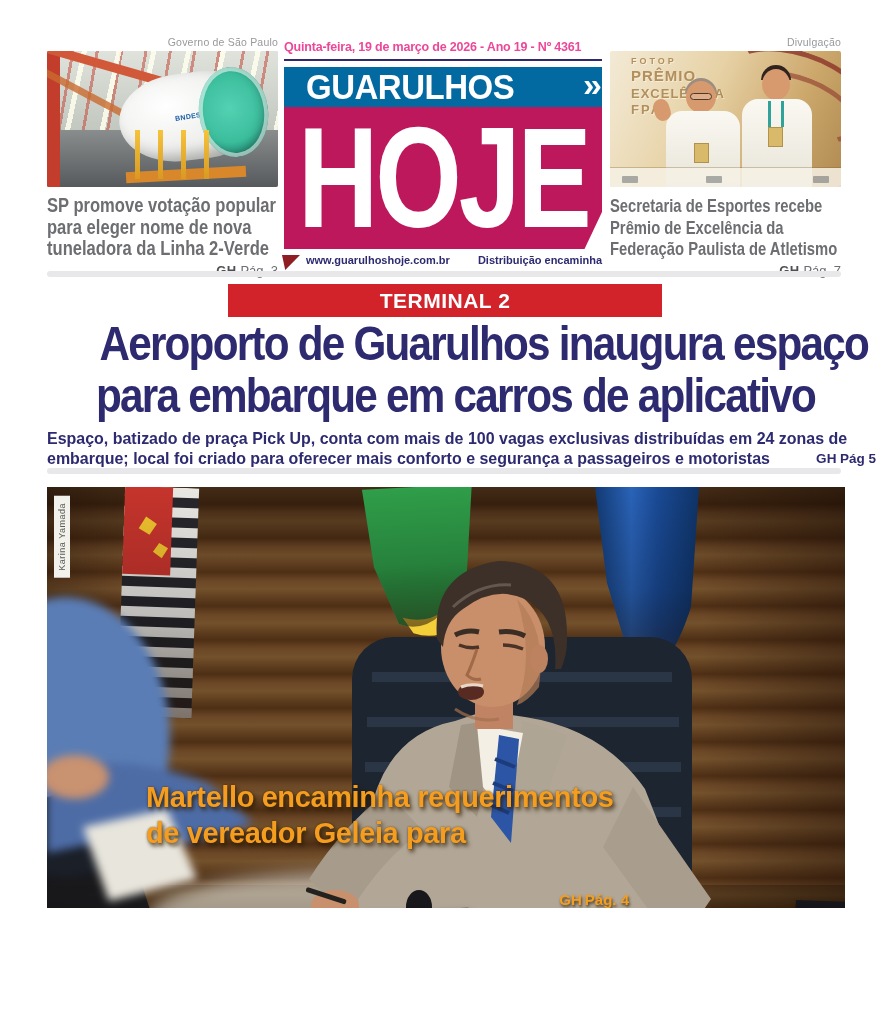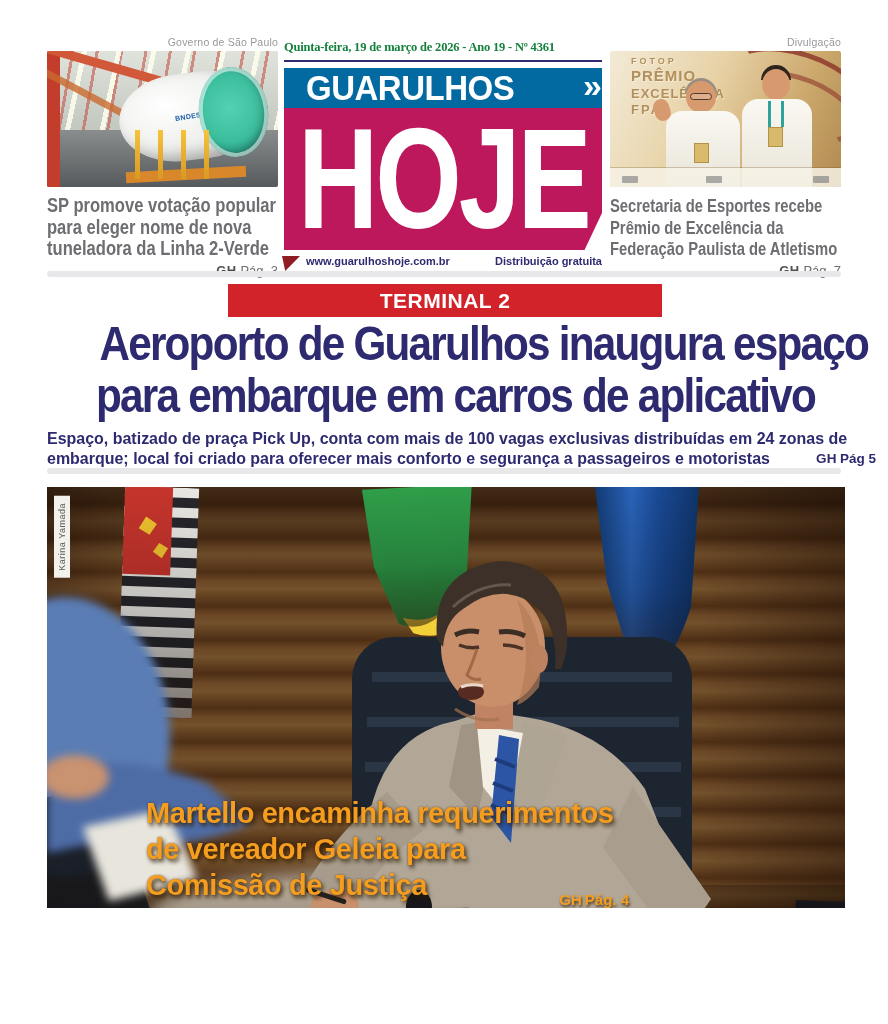--- a/index.html
+++ b/index.html
@@ -67,22 +67,22 @@
   .aman-right .hair { position:absolute; left:19px; top:-4px; width:30px; height:15px; border-radius:15px 15px 0 0; background:#2f241d; }
   .aman-right .torso { width:70px; height:88px; }
   .aman-right .lanyard { position:absolute; left:26px; top:32px; width:16px; height:26px; border-left:3px solid #2fa39a; border-right:3px solid #2fa39a; }
   .aman-right .badge { left:26px; top:58px; }
   .award-strip { position:absolute; left:0; bottom:0; width:100%; height:14%; background:rgba(246,241,229,.85);
     box-shadow:0 -1px 0 rgba(120,90,40,.3); }
   .award-mark { position:absolute; bottom:4px; width:16px; height:7px; background:#6c6f72; opacity:.55; border-radius:1px; }
 
   
   .logo-block { position:absolute; left:284px; top:40px; width:318px; }
-  .dateline { font-size:12.5px; font-weight:bold; color:#15803d; letter-spacing:-.2px; white-space:nowrap;
-    padding-bottom:5px; border-bottom:2.5px solid #2d2a70;font-family:Liberation Serif, serif; }
+  .dateline { font-size:12.5px; font-weight:bold; color:#ec4899; letter-spacing:-.2px; white-space:nowrap;
+    padding-bottom:5px; border-bottom:2.5px solid #2d2a70; }
   .logo { margin-top:6px; position:relative; }
   .logo-top { height:40px; background:#0369a1; color:#fff; display:flex; align-items:center; padding-left:22px;justify-content:space-between; }
   .logo-top .lt-text { font-size:33px; font-weight:800; letter-spacing:-.5px; transform:scaleY(1.08); transform-origin:center; }
   .logo-top .chev { margin-left:6px; font-size:34px; font-weight:800; line-height:0; padding-bottom:6px; }
   .logo-main { height:142px; background:#be185d; color:#fff; display:flex; align-items:center; justify-content:center;
     clip-path:polygon(0 0,100% 0,100% 74%,94.5% 100%,0 100%); }
   .logo-main span { font-size:106px; font-weight:800; letter-spacing:-3px; transform:scale(1.05,1.34); display:inline-block; }
   .fold { position:absolute; left:-2px; top:188px; width:18px; height:15px; background:#8e1e23;
     clip-path:polygon(0 0,100% 0,18% 100%); }
   .logo-footer { display:flex; justify-content:space-between; margin-top:5px; padding-left:22px;
@@ -107,21 +107,21 @@
   
   .photo-main { position:absolute; left:47px; top:487px; width:798px; height:503px; overflow:hidden;
     background:
       linear-gradient(180deg, rgba(18,7,2,.5) 0%, rgba(18,7,2,0) 16%),
       linear-gradient(90deg, rgba(25,10,3,.35) 0%, rgba(25,10,3,0) 12%, rgba(25,10,3,0) 82%, rgba(25,10,3,.4) 100%),
       repeating-linear-gradient(180deg, #73512c 0px, #5f3e1f 9px, #4e2f15 17px, #6b4726 26px, #73512c 34px);
   }
   .scene { position:absolute; left:0; top:0; width:798px; height:503px; display:block; }
   .credit-strip { position:absolute; left:7px; top:9px; background:#f2f1ec; color:#5c5c58; font-size:9px;
     padding:7px 3px; writing-mode:vertical-rl; transform:rotate(180deg); letter-spacing:.5px; }
-  .photo-headline { position:absolute; left:99px; top:308px; color:#f59d1f; font-weight:800; font-size:29px;
+  .photo-headline { position:absolute; left:99px; top:292px; color:#f59d1f; font-weight:800; font-size:29px;
     line-height:36px; letter-spacing:-.4px; text-shadow:2px 3px 4px rgba(46,28,4,.85), 0 0 2px rgba(46,28,4,.5); }
   .photo-headline span { display:block; white-space:nowrap; }
   .photo-ref { position:absolute; left:500px; top:404px; width:82px; text-align:right; color:#f59d1f;
     font-size:15px; font-weight:800; text-shadow:1px 2px 3px rgba(46,28,4,.85); }
   .photo-ref b { margin-right:3px; }
   .plate { position:absolute; background:linear-gradient(180deg,#17161a,#050507); color:#eac97e;
     display:flex; align-items:center; justify-content:center; font-weight:800;
     box-shadow:2px 4px 6px rgba(0,0,0,.5); }
   .plate-presidente { left:176px; top:424px; width:246px; height:46px; transform:rotate(-1.5deg);
     font-size:27px; letter-spacing:4px; }
@@ -167,21 +167,21 @@
         <span class="lt-text">GUARULHOS</span>
         <span class="chev">»</span>
       </div>
       <div class="logo-main">
         <span>HOJE</span>
       </div>
       <div class="fold"></div>
     </div>
     <div class="logo-footer">
       <span>www.guarulhoshoje.com.br</span>
-      <span>Distribuição gratuita</span>
+      <span>Distribuição encaminha</span>
     </div>
   </section>
 
   <section class="story story-right">
     <div class="credit">Divulgação</div>
     <div class="photo photo-award">
       <div class="award-backdrop-text">
         <div class="abt-0">FOTOP</div>
         <div class="abt-1">PRÊMIO</div>
         <div class="abt-2">EXCELÊNCIA</div>
@@ -342,21 +342,20 @@
         <ellipse cx="28" cy="290" rx="34" ry="22" fill="#c9926f" filter="url(#blur4)"></ellipse>
         <polygon points="36,340 120,322 150,392 62,414" fill="#e8e5dc" filter="url(#blur4)"></polygon>
       </g>
     </svg>
 
     <div class="credit-strip">Karina Yamada</div>
 
     <div class="photo-headline">
       <span>Martello encaminha requerimentos</span>
       <span>de vereador Geleia para</span>
-      <span>Comissão de Justiça</span>
     </div>
 
     <div class="photo-ref">
       <b>GH</b><span>Pág. 4</span>
     </div>
 
     <div class="plate plate-presidente">PRESIDENTE</div>
     <div class="plate plate-num">1º</div>
   </figure>
 

